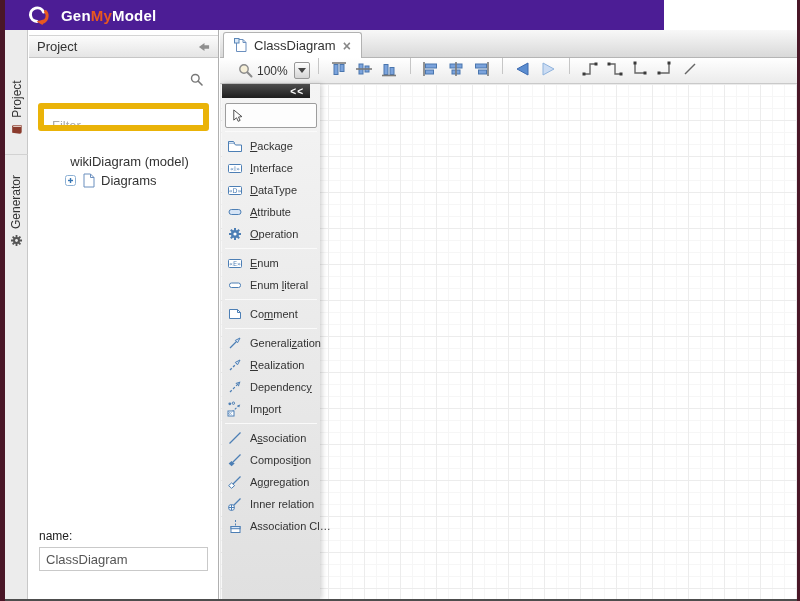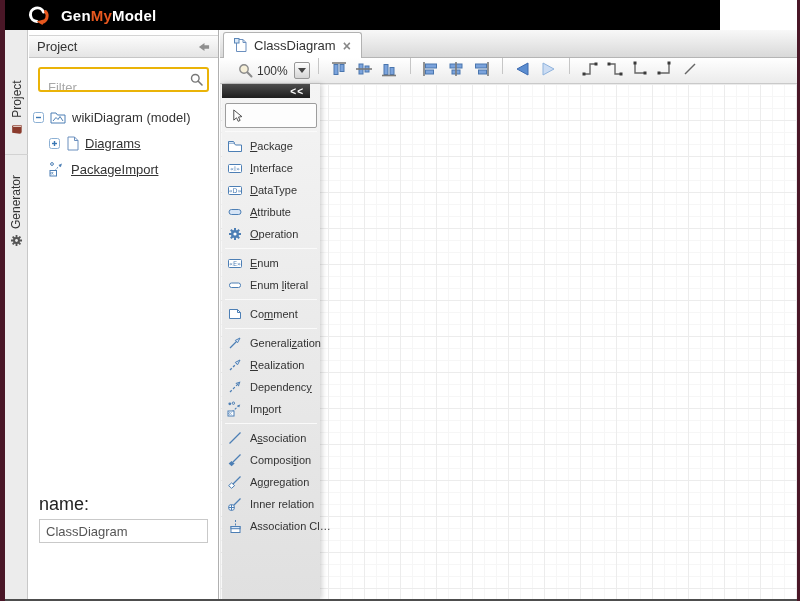--- a/index.html
+++ b/index.html
@@ -5,52 +5,52 @@
   * { margin:0; padding:0; box-sizing:border-box; }
   html,body { width:800px; height:601px; overflow:hidden; }
   body { position:relative; font-family:"Liberation Sans",sans-serif; background:#fff; }
 
   
   .frame-left  { position:absolute; left:0; top:0; width:5px; height:601px; background:#4a1727; z-index:60; }
   .frame-right { position:absolute; right:0; top:0; width:3px; height:601px; background:#4a1727; z-index:60; }
   .frame-bottom{ position:absolute; left:0; bottom:0; width:800px; height:2px; background:#4d4d4d; z-index:55; }
 
   
-  #titlebar { position:absolute; left:0; top:0; width:720px; height:30px; background:#000000; display:flex; align-items:center; z-index:40;text-align:center; }
+  #titlebar { position:absolute; left:0; top:0; width:664px; height:30px; background:#4c1d95; display:flex; align-items:center; z-index:40;text-align:center; }
   .brand { display:flex; align-items:center; gap:7px; margin-left:28px; }
   .brand-text { font-size:15px; font-weight:bold; color:#fff; letter-spacing:.2px; }
   .brand-text .my { color:#e8581f; }
   .menubar { display:flex; gap:34px; margin-left:42px; }
   .menu-item { color:#f2f2f2; font-size:13px; cursor:default; }
 
   
   #side-strip { position:absolute; left:5px; top:30px; width:23px; bottom:0; background:#ececec; border-right:1px solid #c8c8c8; z-index:30; }
   .vtab { position:absolute; left:0; width:23px; display:flex; align-items:center; justify-content:center; }
   .vtab-inner { transform:rotate(-90deg); display:flex; align-items:center; gap:5px; white-space:nowrap; font-size:12px; color:#333; }
   #vtab-project { top:32px; height:92px; }
   #vtab-generator { top:124px; height:112px; border-top:1px solid #d2d2d2; }
 
   
   #left-panels { position:absolute; left:29px; top:30px; width:190px; bottom:2px; background:#fff; border-right:1px solid #b0b0b0; z-index:30; }
   .panel-header { height:23px; background:linear-gradient(#fcfcfc,#e5e5e5); border-top:1px solid #d4d4d4; border-bottom:1px solid #c6c6c6; display:flex; align-items:center; padding:0 8px; font-size:13px; color:#333; }
   .panel-header .spacer { flex:1; }
   #project-header { margin-top:5px; }
   .filter-wrap { position:relative; margin:9px 9px 4px 9px; }
-  .filter-input { width:100%; height:25px; border:2px solid #eab308; border-radius:3px; padding:16px 24px 0 8px; font-size:13px; color:#555; font-family:"Liberation Sans",sans-serif; outline:none; }
+  .filter-input { width:100%; height:25px; border:6px solid #eab308; border-radius:3px; padding:16px 24px 0 8px; font-size:13px; color:#555; font-family:"Liberation Sans",sans-serif; outline:none;margin-top:36px; }
   .filter-input::placeholder { color:#a9a9a9; }
   .filter-icon { position:absolute; right:6px; top:6px; }
 
   .tree { margin-top:8px; }
   .tree-row { display:flex; align-items:center; height:26px; font-size:13px; color:#333; gap:6px; }
-  .tree-row.root { padding-left:4px; }
-  .tree-row.child { padding-left:20px;text-decoration:underline; }
+  .tree-row.root { padding-left:12px;flex-direction:column; }
+  .tree-row.child { padding-left:36px; }
 
   #props-panel { position:absolute; top:451px; left:0; right:0; }
   .props-body { padding:13px 10px 0 10px; }
-  .field-label { font-size:18px; color:#222; margin-bottom:4px; }
+  .field-label { font-size:12px; color:#222; margin-bottom:4px;margin-top:35px; }
   .field-input { width:100%; height:24px; border:1px solid #c9c9c9; padding:0 6px; font-size:13px; color:#555; font-family:"Liberation Sans",sans-serif; background:#fff; outline:none; }
 
   
   #main { position:absolute; left:220px; top:30px; right:3px; bottom:2px; }
   #tabbar { height:28px; background:linear-gradient(#f8f8f8,#d9d9d9); border-bottom:1px solid #b5b5b5; display:flex; align-items:flex-end; padding-left:3px; }
   .tab { height:26px; background:#fff; border:1px solid #b2b2b2; border-bottom:none; border-radius:3px 3px 0 0; display:flex; align-items:center; padding:0 10px; gap:7px; font-size:13px; color:#333; position:relative; top:1px; }
   .tab-close { color:#888; font-size:14px; font-weight:bold; line-height:1; cursor:default; }
 
   #toolbar { height:26px; background:linear-gradient(#ffffff,#ebebeb); border-bottom:1px solid #c9c9c9; display:flex; padding-left:18px; }
   .zoomctl { display:flex; align-items:center; gap:4px; font-size:12px; color:#333; }
@@ -154,30 +154,20 @@
         <rect x="0.5" y="0.5" width="10" height="10" rx="2" fill="#fff" stroke="#8cb0d4"></rect>
         <line x1="3" y1="5.5" x2="8" y2="5.5" stroke="#3977b4" stroke-width="1.4"></line>
         <line x1="5.5" y1="3" x2="5.5" y2="8" stroke="#3977b4" stroke-width="1.4"></line>
       </svg>
       <svg width="13" height="15" viewBox="0 0 13 15">
         <path d="M2 1 h6.5 l3.5 3.5 v9.5 h-10 z" fill="#fff" stroke="#6b8fbe"></path>
         <path d="M8.5 1 v3.5 h3.5" fill="none" stroke="#6b8fbe"></path>
       </svg>
       <span>Diagrams</span>
     </div>
-    <div class="tree-row child">
-      <svg width="16" height="16" viewBox="0 0 16 16">
-        <line x1="5" y1="10" x2="11" y2="4.5" stroke="#4d7fb5" stroke-dasharray="2 1.5"></line>
-        <polygon points="13,2.5 9.5,4 11.8,6.3" fill="#4d7fb5"></polygon>
-        <rect x="1" y="9.5" width="6.5" height="5.5" fill="#fff" stroke="#4d7fb5"></rect>
-        <path d="M2.5 11 l-1 1.2 1 1.2 M4.2 11 l-1 1.2 1 1.2" stroke="#4d7fb5" fill="none" stroke-width="0.9"></path>
-        <circle cx="3" cy="3" r="1.4" fill="none" stroke="#4d7fb5"></circle>
-      </svg>
-      <span>PackageImport</span>
-    </div>
   </div>
 
   <div id="props-panel">
     <div class="props-body">
       <div class="field-label">name:</div>
       <input class="field-input" type="text" value="ClassDiagram" style="">
     </div>
   </div>
 </div>
 

